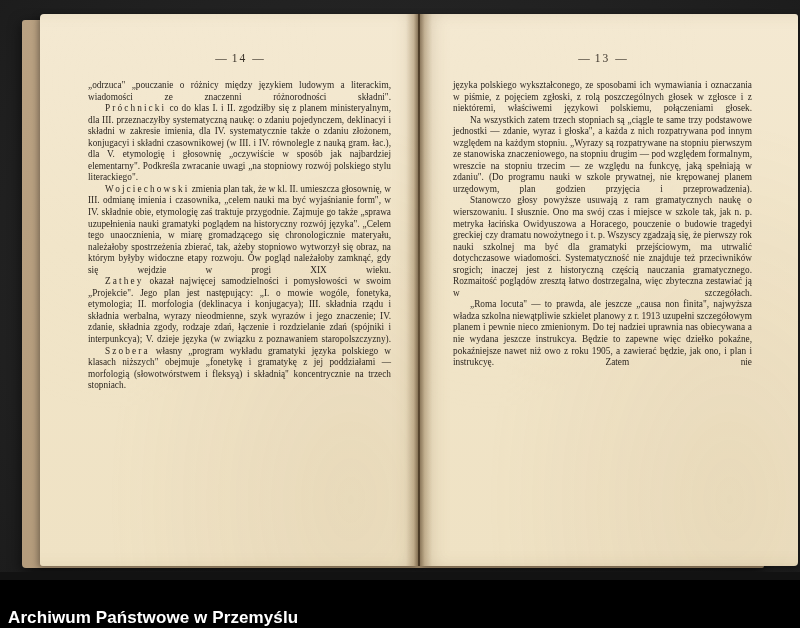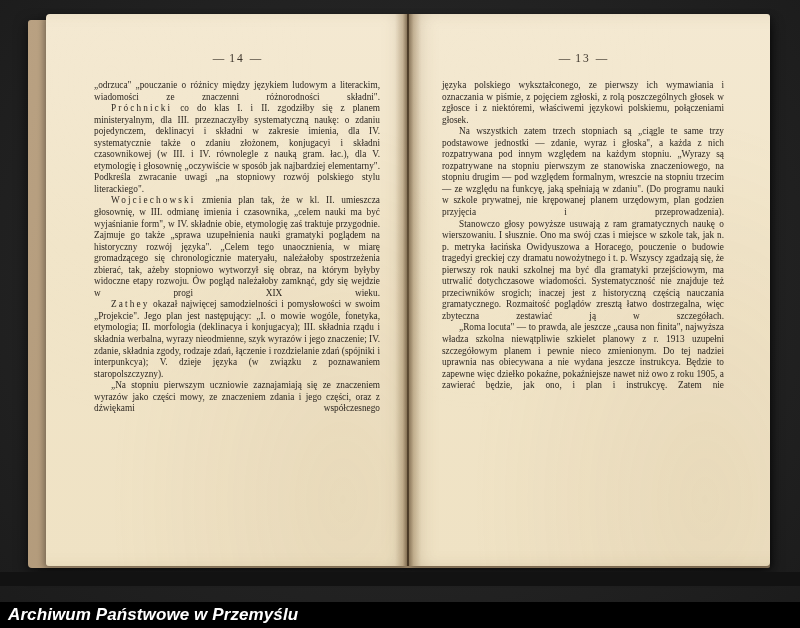--- a/index.html
+++ b/index.html
@@ -25,24 +25,25 @@
   .backdrop {
     position: absolute;
     inset: 0;
     background:
       radial-gradient(ellipse at 50% 45%, #2f2f2f 0%, #232323 55%, #1b1b1b 100%);
   }
 
   
   .book {
     position: absolute;
-    left: 28px;
+    left: 22px;
     top: 6px;
     width: 744px;
     height: 566px;
+    padding-left: 34px;
   }
 
   
   .board {
     position: absolute;
     left: 0px;
     top: 14px;
     width: 742px;
     height: 548px;
     background: linear-gradient(100deg, #b9a182 0%, #a8906f 40%, #9c8566 100%);
@@ -157,26 +158,25 @@
   p.para.last-just { text-align-last: justify; }
 
   .spaced { letter-spacing: 2.1px; }
 
   
   .banner {
     position: absolute;
     left: 0;
     right: 0;
     bottom: 0;
-    height: 26px;
+    height: 48px;
     background: #000;
     display: flex;
-    align-items: center;
+    align-items: flex-end;
     z-index: 20;
-    font-style: italic;
   }
   .banner-text {
     color: #ffffff;
     font-family: "Liberation Sans", sans-serif;
     font-size: 17px;
     font-weight: bold;
     padding-left: 8px;
     letter-spacing: 0.1px;
     white-space: nowrap;
   }
@@ -204,31 +204,31 @@
       <div class="page left">
         <div class="col">
           <div class="folio">
             <span class="dash">—</span><span>14</span><span class="dash">—</span>
           </div>
 
           <p class="para last-just">„odrzuca" „pouczanie o różnicy między językiem ludowym a literackim, wiadomości ze znaczenni różnorodności składni".</p>
           <p class="para indent last-just"><span class="spaced">Próchnicki</span> co do klas I. i II. zgodziłby się z planem ministeryalnym, dla III. przeznaczyłby systematyczną naukę: o zdaniu pojedynczem, deklinacyi i składni w zakresie imienia, dla IV. systematycznie także o zdaniu złożonem, konjugacyi i składni czasownikowej (w III. i IV. równolegle z nauką gram. łac.), dla V. etymologię i głosownię „oczywiście w sposób jak najbardziej elementarny". Podkreśla zwracanie uwagi „na stopniowy rozwój polskiego stylu literackiego".</p>
           <p class="para indent last-just"><span class="spaced">Wojciechowski</span> zmienia plan tak, że w kl. II. umieszcza głosownię, w III. odmianę imienia i czasownika, „celem nauki ma być wyjaśnianie form", w IV. składnie obie, etymologię zaś traktuje przygodnie. Zajmuje go także „sprawa uzupełnienia nauki gramatyki poglądem na historyczny rozwój języka". „Celem tego unaocznienia, w miarę gromadzącego się chronologicznie materyału, należałoby spostrzeżenia zbierać, tak, ażeby stopniowo wytworzył się obraz, na którym byłyby widoczne etapy rozwoju. Ów pogląd należałoby zamknąć, gdy się wejdzie w progi XIX wieku.</p>
           <p class="para indent last-just"><span class="spaced">Zathey</span> okazał najwięcej samodzielności i pomysłowości w swoim „Projekcie". Jego plan jest następujący: „I. o mowie wogóle, fonetyka, etymologia; II. morfologia (deklinacya i konjugacya); III. składnia rządu i składnia werbalna, wyrazy nieodmienne, szyk wyrazów i jego znaczenie; IV. zdanie, składnia zgody, rodzaje zdań, łączenie i rozdzielanie zdań (spójniki i interpunkcya); V. dzieje języka (w związku z poznawaniem staropolszczyzny).</p>
-          <p class="para indent last-just">„Na stopniu pierwszym uczniowie zaznajamiają się ze znaczeniem wyrazów jako części mowy, ze znaczeniem zdania i jego części, oraz z dźwiękami współczesnego</p>
+          <p class="para indent last-just"><span class="spaced">Szobera</span> własny „program wykładu gramatyki języka polskiego w klasach niższych" obejmuje „fonetykę i gramatykę z jej poddziałami — morfologią (słowotwórstwem i fleksyą) i składnią" koncentrycznie na trzech stopniach.</p>
         </div>
       </div>
 
       <div class="page right">
         <div class="col">
           <div class="folio">
             <span class="dash">—</span><span>13</span><span class="dash">—</span>
           </div>
 
-          <p class="para last-just">języka polskiego wykształconego, ze pierwszy ich wymawiania i oznaczania w piśmie, z pojęciem zgłoski, z rolą poszczególnych głosek w zgłosce i z niektóremi, właściwemi językowi polskiemu, połączeniami głosek.</p>
+          <p class="para last-just">języka polskiego wykształconego, ze sposobami ich wymawiania i oznaczania w piśmie, z pojęciem zgłoski, z rolą poszczególnych głosek w zgłosce i z niektóremi, właściwemi językowi polskiemu, połączeniami głosek.</p>
           <p class="para indent last-just">Na wszystkich zatem trzech stopniach są „ciągle te same trzy podstawowe jednostki — zdanie, wyraz i głoska", a każda z nich rozpatrywana pod innym względem na każdym stopniu. „Wyrazy są rozpatrywane na stopniu pierwszym ze stanowiska znaczeniowego, na stopniu drugim — pod względem formalnym, wreszcie na stopniu trzecim — ze względu na funkcyę, jaką spełniają w zdaniu". (Do programu nauki w szkole prywatnej, nie krępowanej planem urzędowym, plan godzien przyjęcia i przeprowadzenia).</p>
           <p class="para indent last-just">Stanowczo głosy powyższe usuwają z ram gramatycznych naukę o wierszowaniu. I słusznie. Ono ma swój czas i miejsce w szkole tak, jak n. p. metryka łacińska Owidyuszowa a Horacego, pouczenie o budowie tragedyi greckiej czy dramatu nowożytnego i t. p. Wszyscy zgadzają się, że pierwszy rok nauki szkolnej ma być dla gramatyki przejściowym, ma utrwalić dotychczasowe wiadomości. Systematyczność nie znajduje też przeciwników srogich; inaczej jest z historyczną częścią nauczania gramatycznego. Rozmaitość poglądów zresztą łatwo dostrzegalna, więc zbyteczna zestawiać ją w szczegółach.</p>
           <p class="para indent last-just">„Roma locuta" — to prawda, ale jeszcze „causa non finita", najwyższa władza szkolna niewątpliwie szkielet planowy z r. 1913 uzupełni szczegółowym planem i pewnie nieco zmienionym. Do tej nadziei uprawnia nas obiecywana a nie wydana jeszcze instrukcya. Będzie to zapewne więc dziełko pokaźne, pokaźniejsze nawet niż owo z roku 1905, a zawierać będzie, jak ono, i plan i instrukcyę. Zatem nie</p>
         </div>
       </div>
 
       <div class="gutter">
         <div class="gutter-line"></div>
       </div>
     </div>

